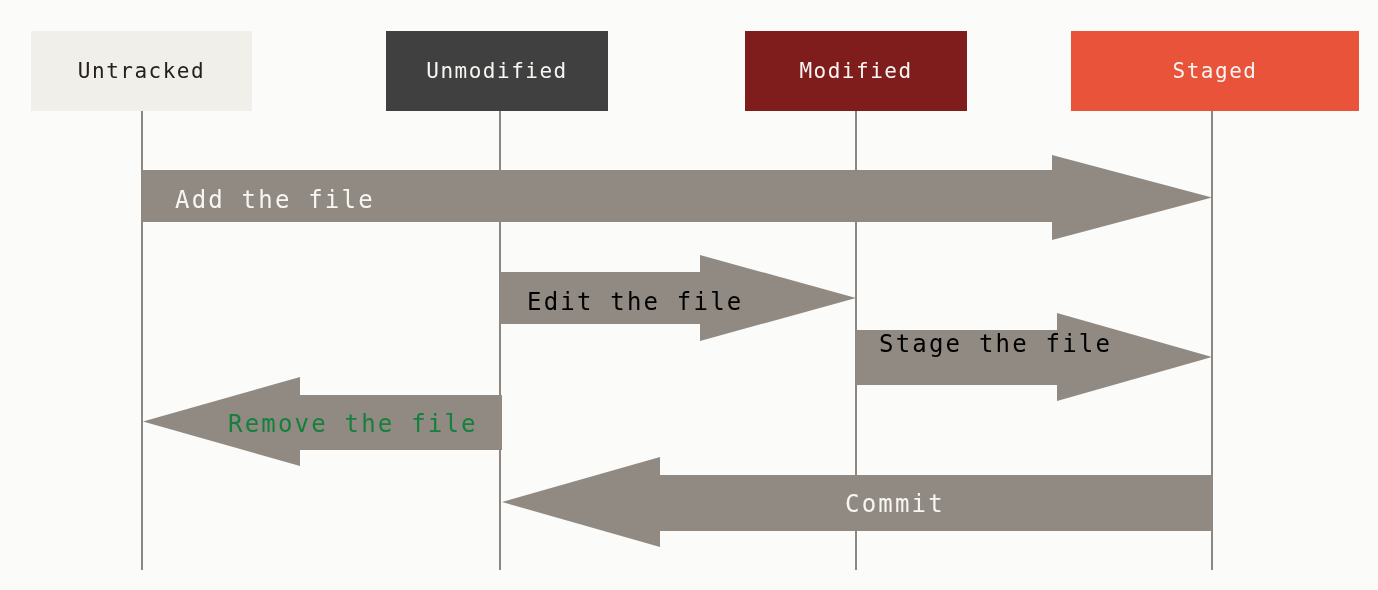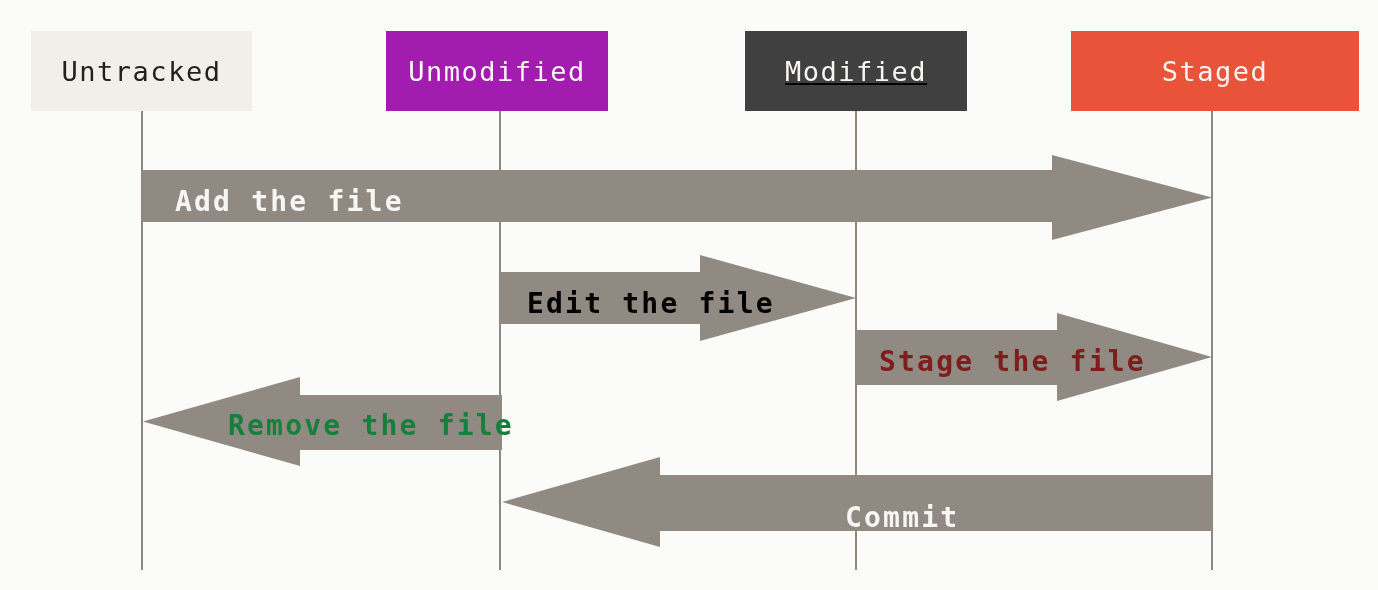--- a/index.html
+++ b/index.html
@@ -28,34 +28,33 @@
   }
   .state-box {
     position: absolute;
     display: flex;
     align-items: center;
     justify-content: center;
     box-sizing: border-box;
   }
   .state-label {
     font-family: "DejaVu Sans Mono", "Liberation Mono", monospace;
-    font-size: 27px;
+    font-size: 21px;
     letter-spacing: 1.5px;
     white-space: nowrap;
     line-height: 1;
   }
   .arrow-label {
     position: absolute;
     font-family: "DejaVu Sans Mono", "Liberation Mono", monospace;
-    font-size: 28px;
+    font-size: 24px;
     letter-spacing: 2.2px;
     color: #f7f6f3;
     white-space: nowrap;
     line-height: 1;
-    font-weight: bold;
   }
 </style>
 </head>
 <body>
 
 <div id="canvas">
 
   <svg id="diagram-svg" viewBox="0 0 1378 590">
     <g id="lane-lines">
         <line x1="142" x2="142" y1="111" y2="570" stroke="#8c8781" stroke-width="2"></line>
@@ -69,31 +68,31 @@
         <polygon points="856,330 1057,330 1057,313 1212,357 1057,401 1057,385 856,385" fill="#918a82"></polygon>
         <polygon points="502,395 300,395 300,377 143,421.5 300,466 300,450 502,450" fill="#918a82"></polygon>
         <polygon points="1212,475 660,475 660,457 502,502 660,547 660,531 1212,531" fill="#918a82"></polygon>
       </g>
   </svg>
 
   <div id="state-boxes">
       <div class="state-box" style="left: 31px; top: 31px; width: 221px; height: 80px; background: rgb(240, 239, 233);">
         <span class="state-label" style="color: rgb(37, 32, 28);">Untracked</span>
       </div>
-      <div class="state-box" style="left: 386px; top: 31px; width: 222px; height: 80px; background: #a21caf;">
+      <div class="state-box" style="left: 386px; top: 31px; width: 222px; height: 80px; background: #404040;">
         <span class="state-label" style="color: rgb(247, 246, 243);">Unmodified</span>
       </div>
-      <div class="state-box" style="left: 745px; top: 31px; width: 222px; height: 80px; background: #404040; text-decoration: underline;">
+      <div class="state-box" style="left: 745px; top: 31px; width: 222px; height: 80px; background: #7f1d1d;">
         <span class="state-label" style="color: rgb(247, 246, 243);">Modified</span>
       </div>
       <div class="state-box" style="left: 1071px; top: 31px; width: 288px; height: 80px; background: rgb(232, 83, 58);">
         <span class="state-label" style="color: rgb(247, 246, 243);">Staged</span>
       </div>
     </div>
   <div id="arrow-labels">
       <div class="arrow-label" style="left: 175px; top: 188px; color: rgb(247, 246, 243);">Add the file</div>
       <div class="arrow-label" style="left: 527px; top: 290px; color: #000000;">Edit the file</div>
-      <div class="arrow-label" style="left: 879px; top: 348px; color: #7f1d1d;">Stage the file</div>
+      <div class="arrow-label" style="left: 879px; top: 332px; color: #000000;">Stage the file</div>
       <div class="arrow-label" style="left: 228px; top: 412px; color: #15803d;">Remove the file</div>
-      <div class="arrow-label" style="left: 845px; top: 492px; color: rgb(247, 246, 243); margin-top: 12px;">Commit</div>
+      <div class="arrow-label" style="left: 845px; top: 492px; color: rgb(247, 246, 243);">Commit</div>
     </div>
 
 </div>
 
 </body></html>

